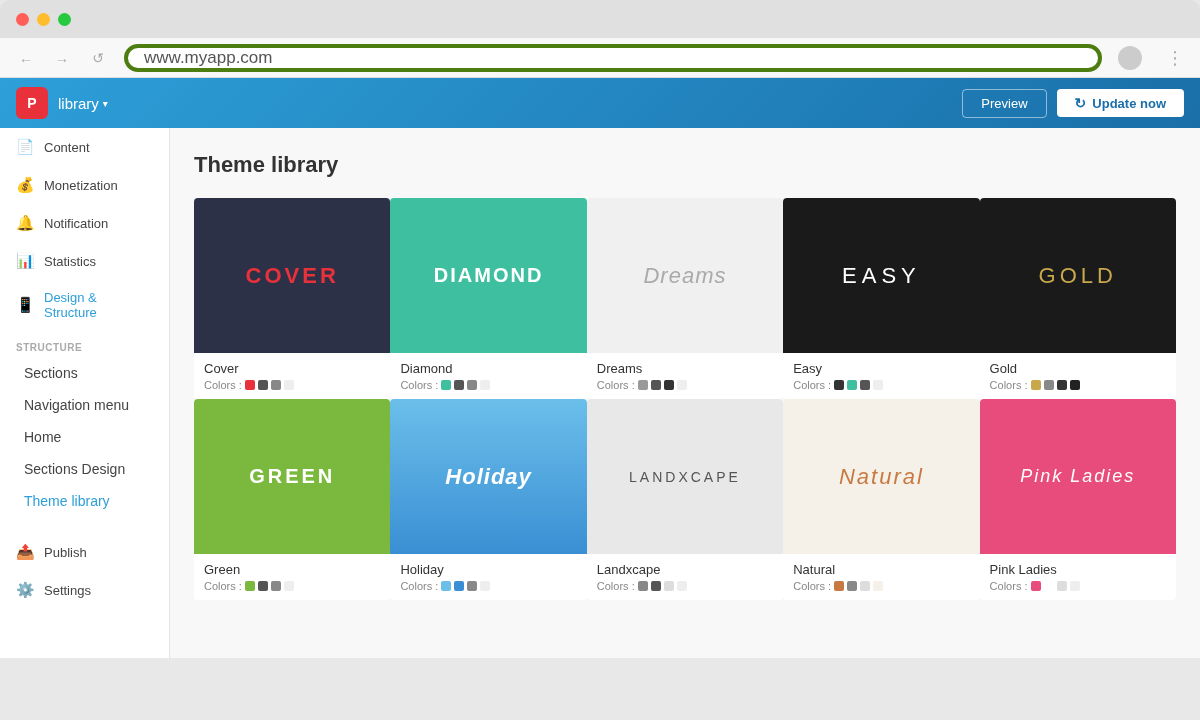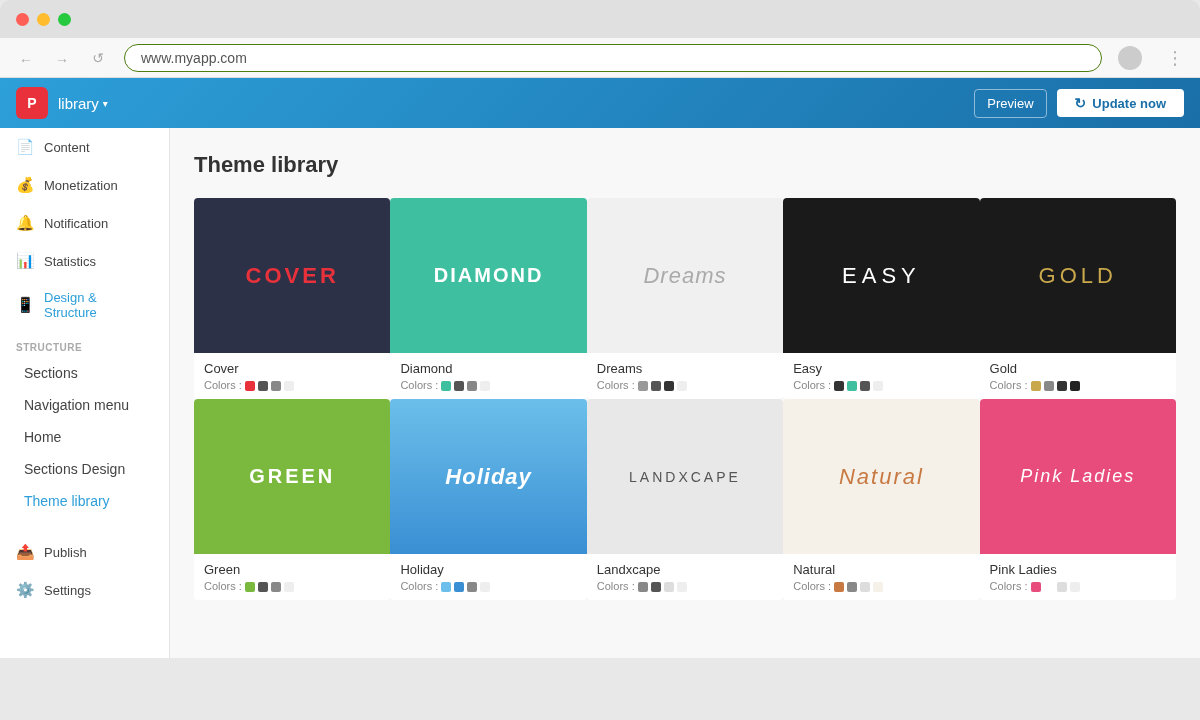--- a/index.html
+++ b/index.html
@@ -35,26 +35,26 @@
       border-bottom: 1px solid #ddd;
     }
     .nav-btn {
       width: 20px; height: 20px;
       display: flex; align-items: center; justify-content: center;
       color: #aaa; font-size: 14px; cursor: pointer;
     }
     .address-url {
       flex: 1;
       background: #fff;
-      border: 1px solid #4d7c0f;
+      border: 4px solid #4d7c0f;
       border-radius: 20px;
       height: 28px;
       display: flex; align-items: center;
       padding: 0 16px;
-      font-size: 14px;
+      font-size: 17px;
       color: #555;
     }
     .browser-menu-dots {
       color: #aaa; font-size: 18px; margin-left: 8px;
     }
     .browser-user-icon {
       width: 24px; height: 24px; border-radius: 50%;
       background: #ccc;
     }
 
@@ -84,21 +84,21 @@
       color: white; font-size: 15px; font-weight: 500;
       display: flex; align-items: center; gap: 4px;
       cursor: pointer;
     }
     .app-site-name .chevron { font-size: 10px; }
     .header-spacer { flex: 1; }
     .btn-preview {
       background: transparent;
       border: 1px solid rgba(255,255,255,0.5);
       color: white;
-      padding: 6px 12px;
+      padding: 6px 18px;
       border-radius: 4px;
       font-size: 13px;
       cursor: pointer;
       margin-right: 10px;
     }
     .btn-update {
       background: white;
       border: none;
       color: #1a6fa8;
       padding: 6px 18px;
@@ -198,21 +198,21 @@
       padding: 8px 10px;
     }
     .theme-label {
       font-size: 13px;
       font-weight: 500;
       color: #333;
       margin-bottom: 3px;
     }
     .theme-colors {
       display: flex;
-      align-items: flex-end;
+      align-items: center;
       gap: 3px;
       font-size: 11px;
       color: #888;
     }
     .color-dot {
       width: 10px; height: 10px; border-radius: 2px;
       display: inline-block;
     }
 
     

